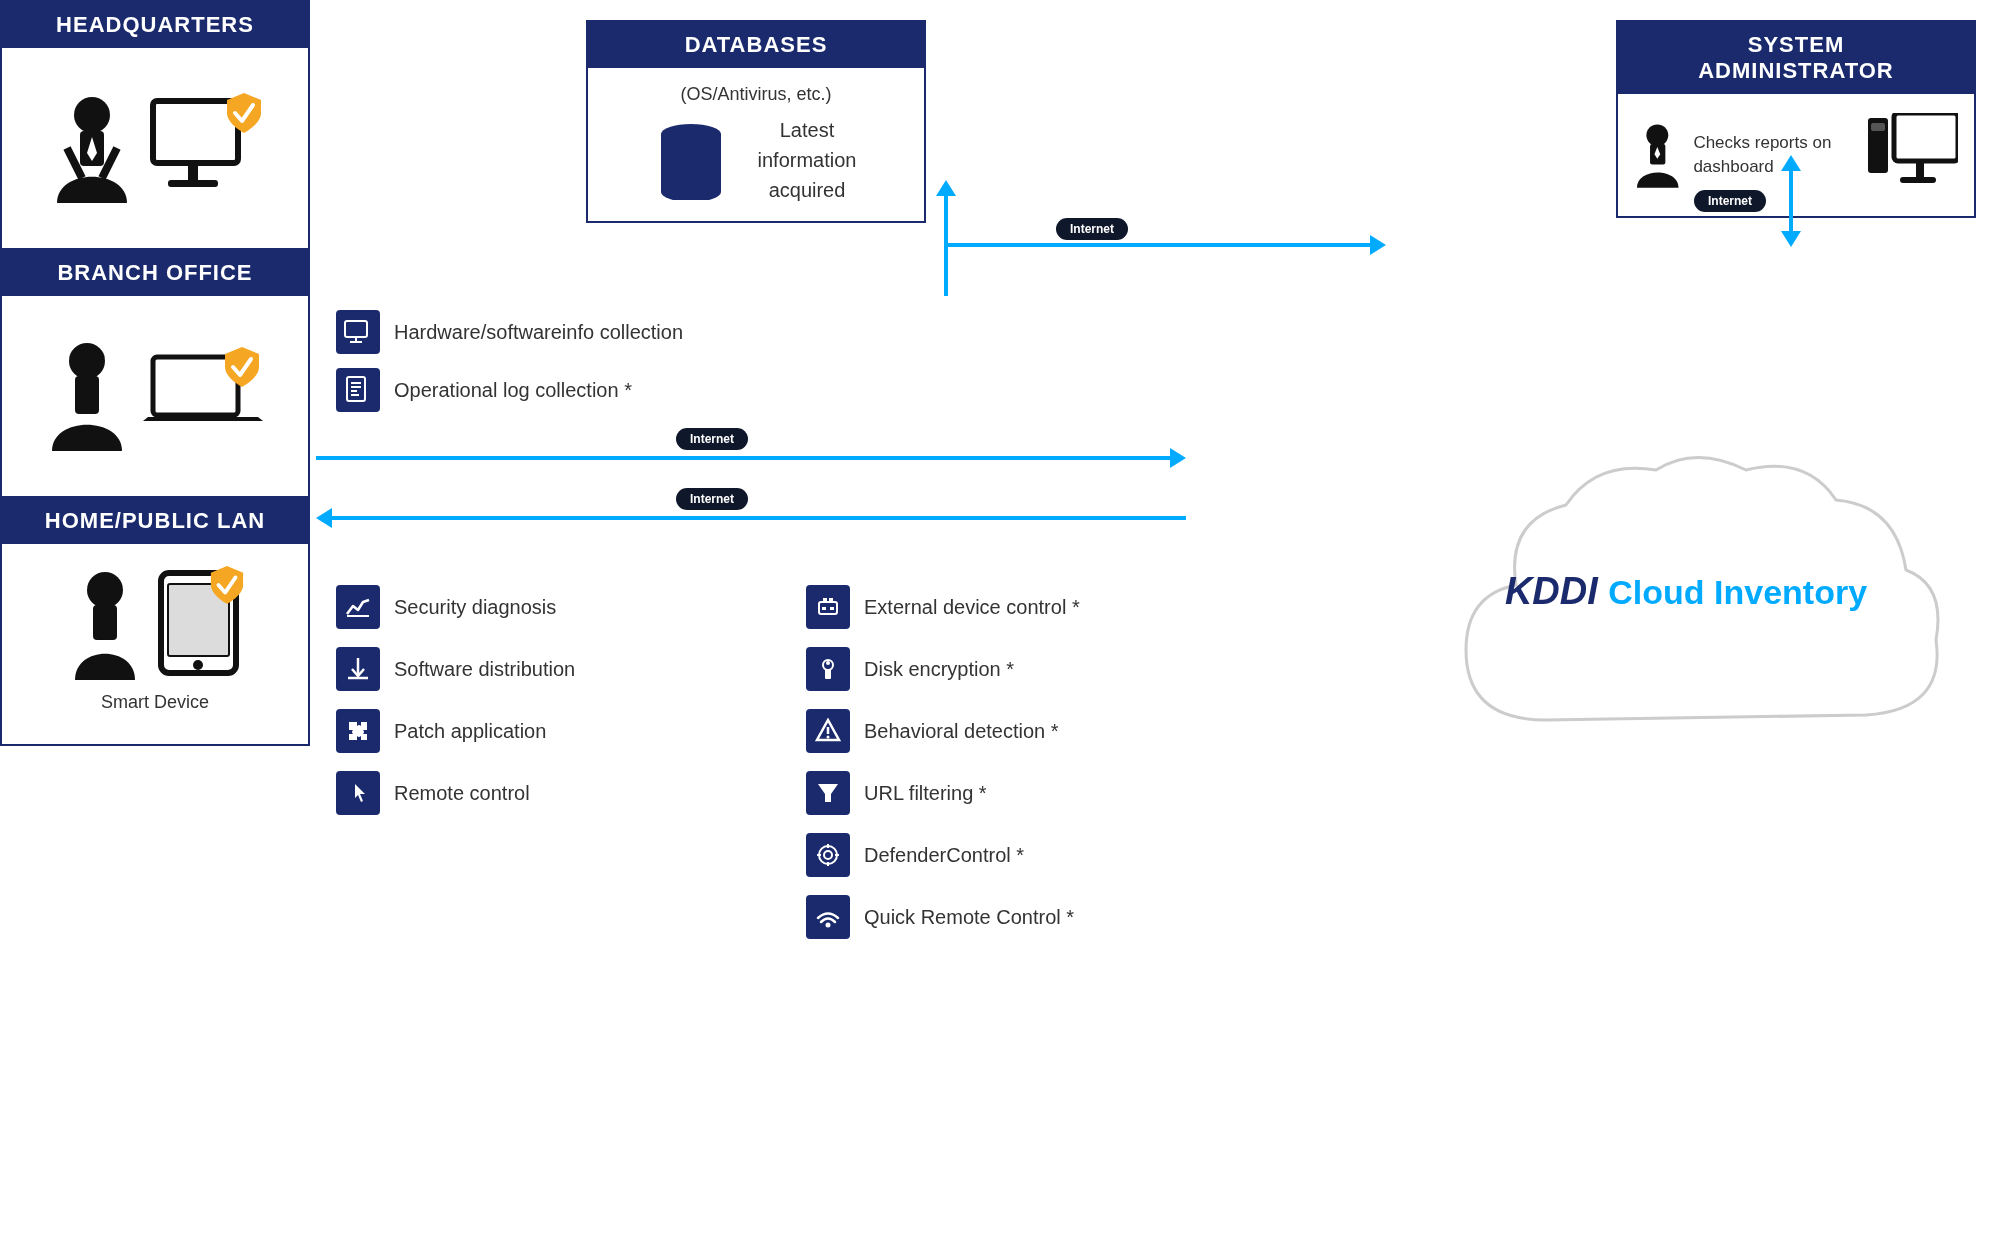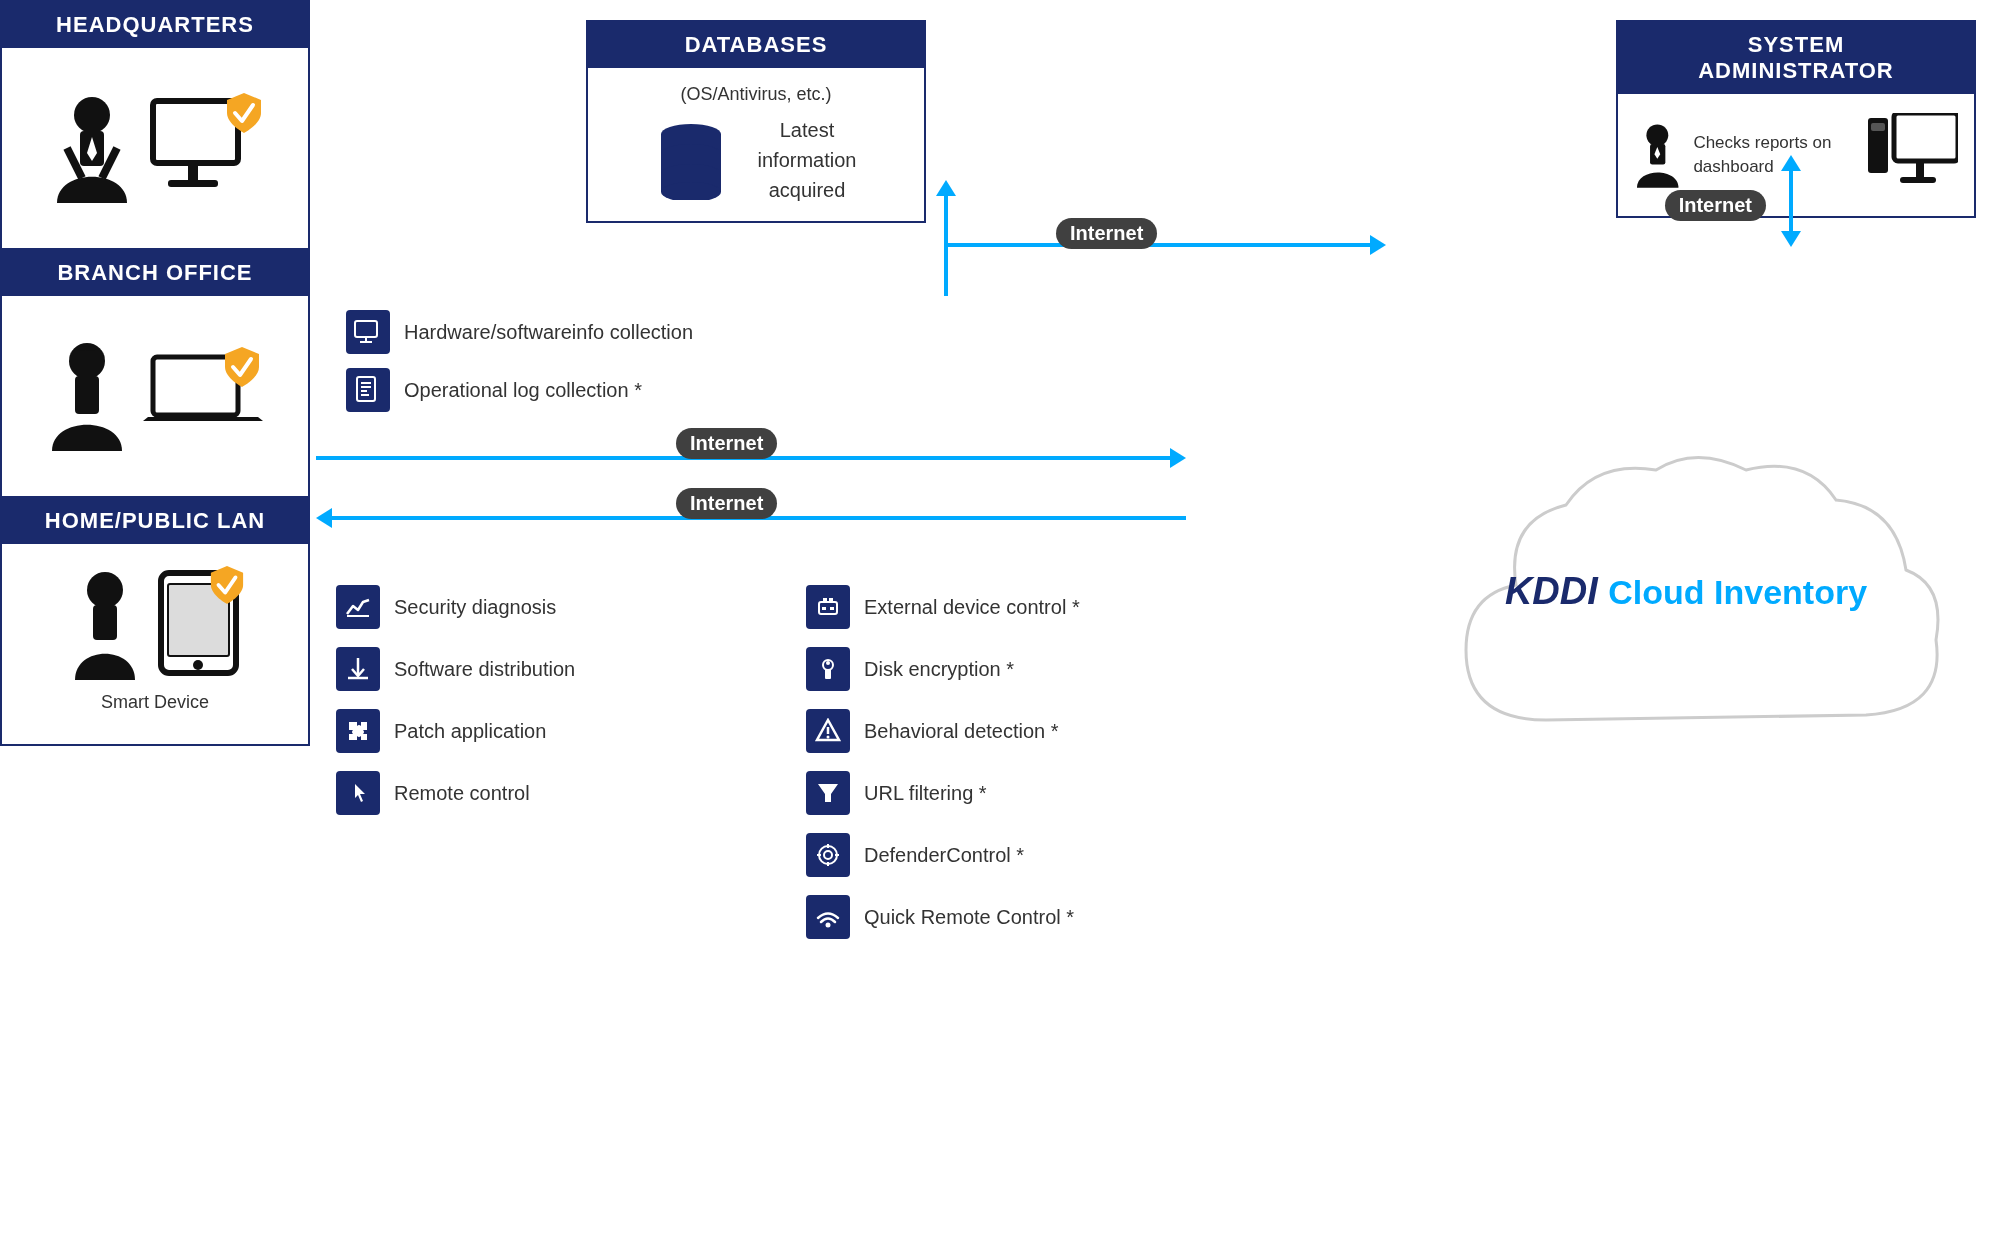--- a/index.html
+++ b/index.html
@@ -143,39 +143,38 @@
       flex-direction: column;
       gap: 14px;
     }
 
     .collection-item {
       display: flex;
       align-items: center;
       gap: 14px;
       font-size: 20px;
       color: #333;
-      margin-left: 10px;
     }
 
     .icon-box {
       width: 44px;
       height: 44px;
       background: #1a2a6c;
       border-radius: 4px;
       display: flex;
       align-items: center;
       justify-content: center;
       flex-shrink: 0;
     }
 
     .internet-label {
       position: absolute;
-      background: #404040;
+      background: #0f172a;
       color: #fff;
-      font-size: 20px;
+      font-size: 12px;
       padding: 4px 14px;
       border-radius: 20px;
       font-weight: bold;
     }
 
     
     .cloud-container {
       position: absolute;
       right: 30px;
       top: 440px;

